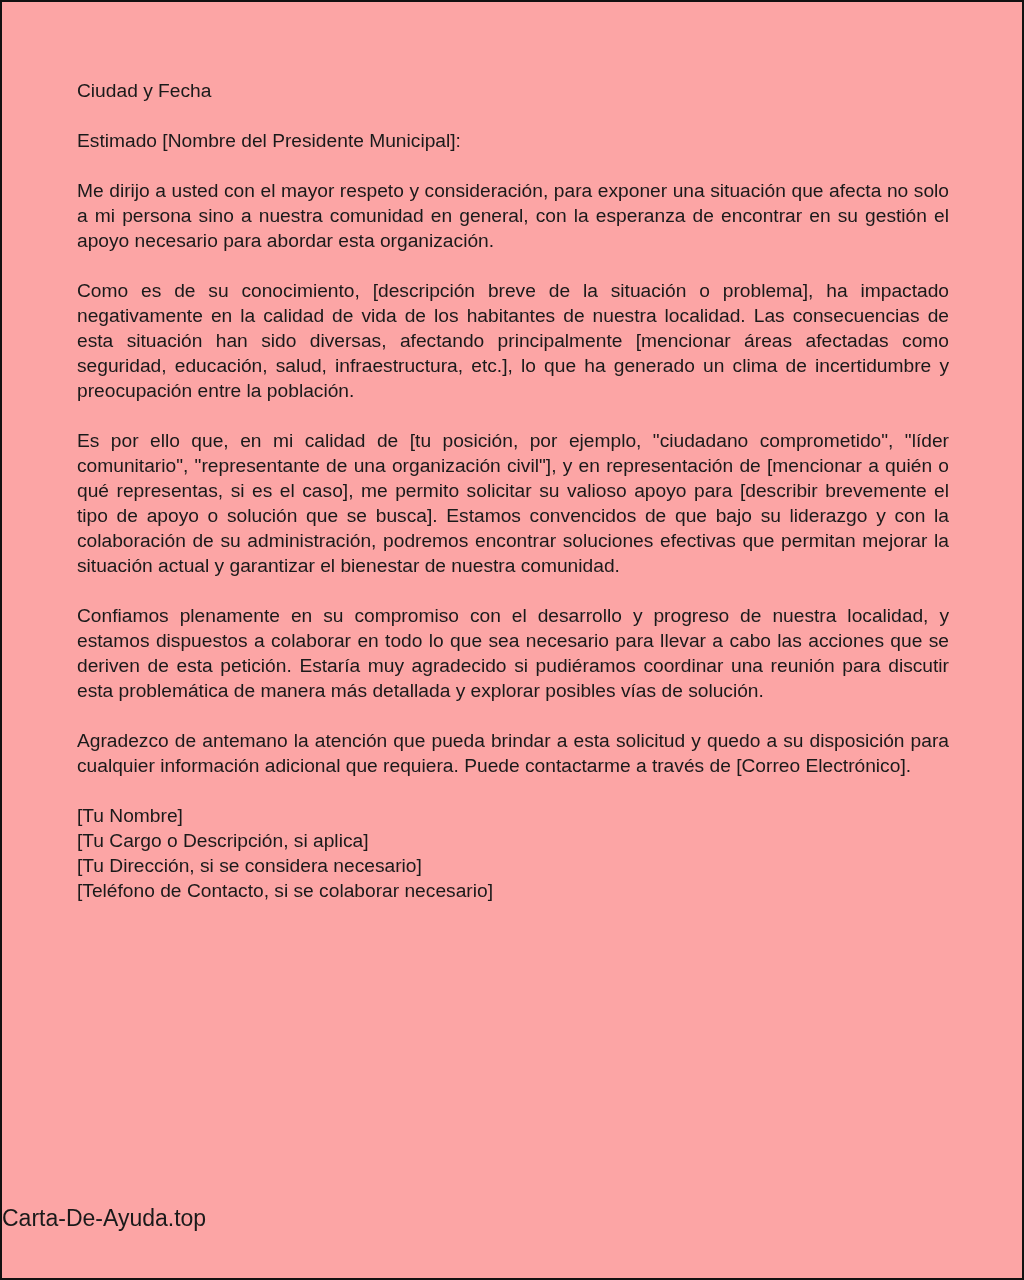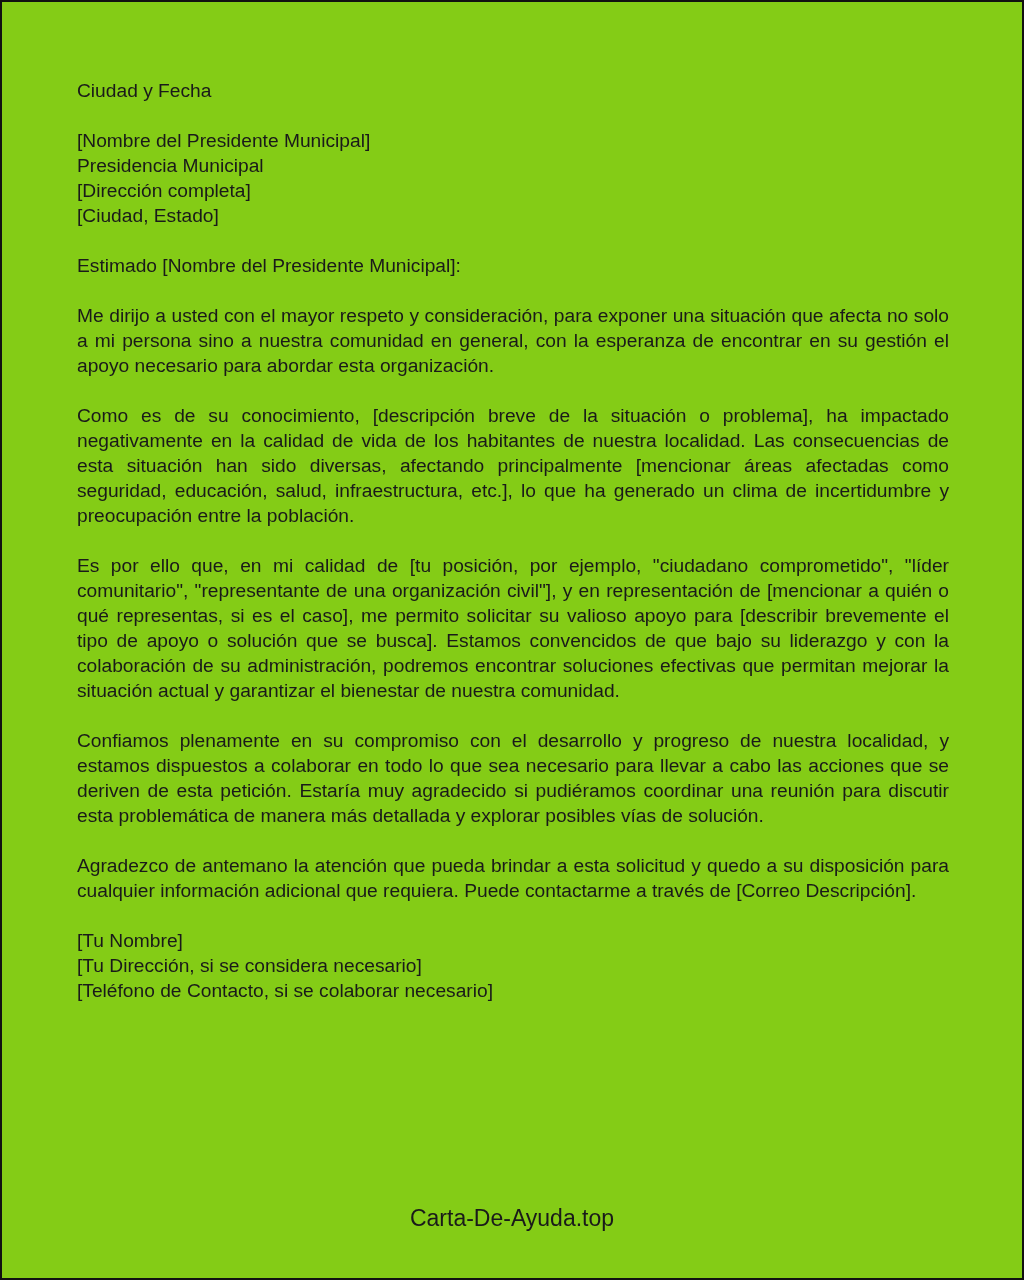--- a/index.html
+++ b/index.html
@@ -3,21 +3,21 @@
   <meta charset="utf-8">
   <style>
     html, body { margin: 0; padding: 0; background: #ffffff; }
     body { width: 1024px; height: 1280px; overflow: hidden; }
     .page {
       position: relative;
       box-sizing: border-box;
       width: 1024px;
       height: 1280px;
       border: 2px solid #111111;
-      background: #84cc16;
+      background: #fca5a5;
       color: #1a1a1a;
       font-family: "Liberation Sans", sans-serif;
       font-size: 19.2px;
       line-height: 25px;
     }
     .content {
       position: absolute;
       left: 75px;
       top: 76px;
       width: 872px;
@@ -27,56 +27,50 @@
     .para {
       margin: 0 0 25px 0;
       text-align: justify;
       text-align-last: left;
     }
     .footer {
       position: absolute;
       left: 0;
       right: 0;
       top: 1202px;
-      text-align: center;
       font-size: 23px;
       line-height: 28px;
       color: #1a1a1a;
     }
   </style>
 </head>
 <body>
 
 <div class="page">
   <div class="content">
 
     <div class="block">
       <span class="line">Ciudad y Fecha</span>
     </div>
 
-    <div class="block">
-      <span class="line">[Nombre del Presidente Municipal]</span>
-      <span class="line">Presidencia Municipal</span>
-      <span class="line">[Dirección completa]</span>
-      <span class="line">[Ciudad, Estado]</span>
-    </div>
 
     <div class="block">
       <span class="line">Estimado [Nombre del Presidente Municipal]:</span>
     </div>
 
     <p class="para">Me dirijo a usted con el mayor respeto y consideración, para exponer una situación que afecta no solo a mi persona sino a nuestra comunidad en general, con la esperanza de encontrar en su gestión el apoyo necesario para abordar esta organización.</p>
     <p class="para">Como es de su conocimiento, [descripción breve de la situación o problema], ha impactado negativamente en la calidad de vida de los habitantes de nuestra localidad. Las consecuencias de esta situación han sido diversas, afectando principalmente [mencionar áreas afectadas como seguridad, educación, salud, infraestructura, etc.], lo que ha generado un clima de incertidumbre y preocupación entre la población.</p>
     <p class="para">Es por ello que, en mi calidad de [tu posición, por ejemplo, "ciudadano comprometido", "líder comunitario", "representante de una organización civil"], y en representación de [mencionar a quién o qué representas, si es el caso], me permito solicitar su valioso apoyo para [describir brevemente el tipo de apoyo o solución que se busca]. Estamos convencidos de que bajo su liderazgo y con la colaboración de su administración, podremos encontrar soluciones efectivas que permitan mejorar la situación actual y garantizar el bienestar de nuestra comunidad.</p>
     <p class="para">Confiamos plenamente en su compromiso con el desarrollo y progreso de nuestra localidad, y estamos dispuestos a colaborar en todo lo que sea necesario para llevar a cabo las acciones que se deriven de esta petición. Estaría muy agradecido si pudiéramos coordinar una reunión para discutir esta problemática de manera más detallada y explorar posibles vías de solución.</p>
-    <p class="para">Agradezco de antemano la atención que pueda brindar a esta solicitud y quedo a su disposición para cualquier información adicional que requiera. Puede contactarme a través de [Correo Descripción].</p>
+    <p class="para">Agradezco de antemano la atención que pueda brindar a esta solicitud y quedo a su disposición para cualquier información adicional que requiera. Puede contactarme a través de [Correo Electrónico].</p>
 
 
     <div class="block">
       <span class="line">[Tu Nombre]</span>
+      <span class="line">[Tu Cargo o Descripción, si aplica]</span>
       <span class="line">[Tu Dirección, si se considera necesario]</span>
       <span class="line">[Teléfono de Contacto, si se colaborar necesario]</span>
     </div>
 
   </div>
 
   <div class="footer">Carta-De-Ayuda.top</div>
 </div>
 
 </body></html>

